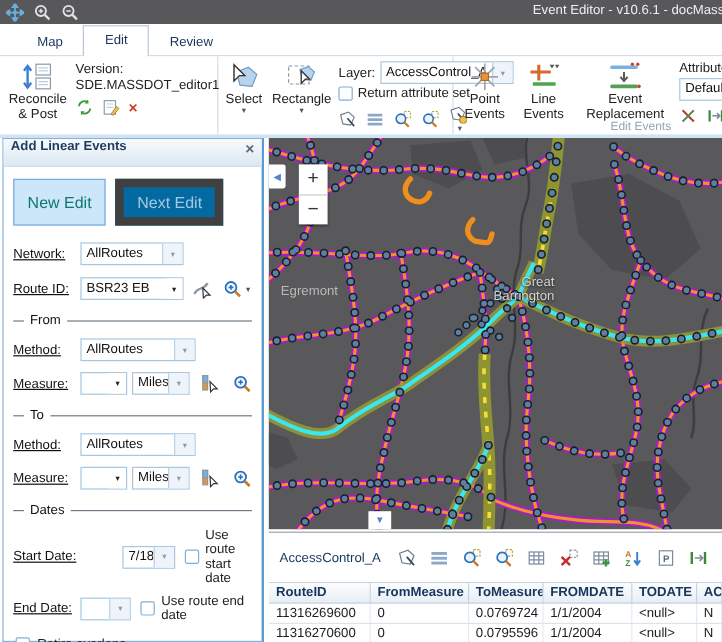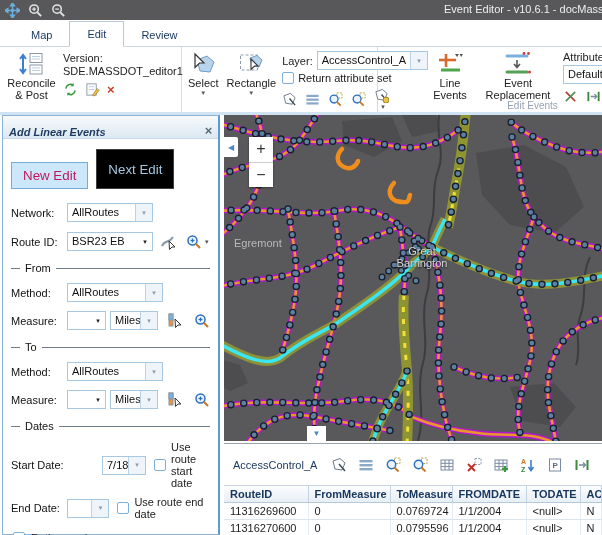--- a/index.html
+++ b/index.html
@@ -36,29 +36,29 @@
   .sel .val{padding:2px 4px 0 4px;flex:1;white-space:nowrap;overflow:hidden;color:#111;}
   .sel .arw{width:16px;background:#eef4fa;border-left:1px solid #b9d3e8;color:#8a9bab;font-size:7px;
             display:flex;align-items:center;justify-content:center;flex:none;}
   .sel .arwb{width:14px;background:#fff;border-left:none;color:#222;font-size:7px;
              display:flex;align-items:center;justify-content:center;flex:none;}
   .cb{width:12px;height:12px;border:1px solid #7fb0d9;background:#fff;border-radius:2px;flex:none;box-sizing:border-box;}
   
   .left-panel{position:absolute;left:2px;top:115px;width:218px;height:420px;background:#fff;
               border:1px solid #88b2d8;border-right:2px solid #5b9bd5;box-sizing:border-box;}
   .lp-head{height:22px;background:linear-gradient(#f7fafd,#dce8f2);border-bottom:1px solid #c5d8e8;
-           display:flex;align-items:flex-end;padding:0 6px;font-style:italic;}
+           display:flex;align-items:flex-start;padding:0 6px;}
   .lp-title{font-weight:bold;color:#1f3a5f;flex:1;}
   .lp-close{color:#5a6a78;font-size:13px;font-weight:bold;}
   .lp-body{padding:8px 0 0 0;}
   .frow{display:flex;align-items:center;margin:0 8px 8px 8px;}
-  .flabel{width:56px;flex:none;color:#111;}
+  .flabel{width:56px;flex:none;color:#111;text-decoration:underline;}
   .btnrow{display:flex;gap:8px;margin:2px 8px 14px 8px;}
-  .btn-blue{background:#cde7fa;border:1px solid #74abd8;padding:5px 11px;color:#be185d;margin-top:13px;}
-  .btn-dis{background:#000000;border:1px solid #404040;padding:5px 11px;color:#a5c8e2;}
+  .btn-blue{background:#cde7fa;border:1px solid #74abd8;padding:5px 11px;color:#0f766e;}
+  .btn-dis{background:#0369a1;border:7px solid #404040;padding:5px 11px;color:#a5c8e2;}
   .sect{display:flex;align-items:center;margin:11px 8px 9px 8px;color:#111;}
   .sect::before{content:"";width:9px;height:1px;background:#6e7b88;margin-right:5px;}
   .sect::after{content:"";flex:1;height:1px;background:#6e7b88;margin-left:5px;}
   .cbrow{display:flex;align-items:center;gap:6px;margin:0 8px 5px 10px;}
   .picon{width:17px;height:17px;flex:none;}
   .caret-sm{font-size:7px;color:#555;margin-left:3px;}
   
   .map{position:absolute;left:224px;top:115px;width:378px;height:326px;overflow:hidden;background:#59595b;}
   .pt{fill:#4d4d4f}.rv{stroke:#3d3d3f;stroke-width:2;fill:none}
   .rc{stroke:#b216ce;stroke-width:5.5;fill:none}
@@ -73,21 +73,21 @@
   .do8{stroke:#161f2d;stroke-width:7;fill:none;stroke-dasharray:0 9;stroke-linecap:round}
   .di8{stroke:#5f7f9f;stroke-width:4.4;fill:none;stroke-dasharray:0 9;stroke-linecap:round}
   .map-collapse{position:absolute;left:0;top:22px;width:14px;height:20px;background:#fff;
                 display:flex;align-items:center;justify-content:center;color:#4e86c8;font-size:8px;
                 border-radius:0 2px 2px 0;}
   .map-zoom{position:absolute;left:25px;top:22px;width:24px;height:50px;background:#fff;
             box-shadow:0 1px 2px rgba(0,0,0,.4);display:flex;flex-direction:column;}
   .mz-btn{flex:1;display:flex;align-items:center;justify-content:center;font-size:16px;color:#333;}
   .mz-btn:first-child{border-bottom:1px solid #ccc;}
   .town1{position:absolute;left:10px;top:122px;color:#b9b9b9;}
-  .town2{position:absolute;left:158px;top:130px;width:80px;text-align:center;color:#d4d4d4;
+  .town2{position:absolute;left:158px;top:114px;width:80px;text-align:right;color:#d4d4d4;
          line-height:12px;text-shadow:0 1px 2px #1a1a1a;}
   .map-tab{position:absolute;left:83px;top:311px;width:19px;height:15px;background:#fff;
            display:flex;align-items:center;justify-content:center;color:#4e86c8;font-size:8px;}
   
   .table-panel{position:absolute;left:224px;top:443px;width:378px;height:92px;background:#fff;
                border-top:1px solid #9aa4ae;box-sizing:border-box;}
   .tt-bar{height:42px;display:flex;align-items:center;gap:11px;padding-left:9px;border-bottom:1px solid #c9d6e2;box-sizing:border-box;}
   .tt-label{color:#17365d;margin-right:3px;}
   .ticon{width:16px;height:16px;flex:none;}
   .tt-save{color:#b9c6d2;}
@@ -260,21 +260,33 @@
                 <use href="#sym-poly"></use>
                 <circle cx="12" cy="12" r="3" fill="#e8c24a" stroke="#a8822a"></circle>
               </svg>
             <span class="caret-sm">▾</span>
           </span>
         </div>
       </div>
     </div>
 
     <div class="rgroup" style="flex:1;border-right:none;">
-      <div class="bigbtn" style="width:42px;margin-left:45px;">
+      <div class="bigbtn" style="width:40px;">
+        <svg width="26" height="26" viewBox="0 0 26 26">
+          <g stroke="#9aa5b0" stroke-width="1.4">
+            <line x1="13" y1="2" x2="13" y2="24"></line>
+              <line x1="2" y1="13" x2="24" y2="13"></line>
+            <line x1="5" y1="5" x2="21" y2="21"></line>
+              <line x1="21" y1="5" x2="5" y2="21"></line>
+          </g>
+          <rect x="10" y="10" width="6" height="6" fill="#e8953a" stroke="#b56a1a"></rect>
+        </svg>
+        <span>Point Events</span>
+      </div>
+      <div class="bigbtn" style="width:42px;">
         <svg width="26" height="26" viewBox="0 0 26 26">
           <line x1="9" y1="3" x2="9" y2="16" stroke="#d86a30" stroke-width="2.6"></line>
           <line x1="2" y1="9" x2="19" y2="9" stroke="#d86a30" stroke-width="2.6"></line>
           <line x1="4" y1="19" x2="23" y2="19" stroke="#4ca64c" stroke-width="3"></line>
           <path d="M18,3 L22,3 L20,6 Z" fill="#555"></path>
             <path d="M22.5,3 L26,3 L24.2,6 Z" fill="#555"></path>
         </svg>
         <span>Line Events</span>
       </div>
       <div class="bigbtn" style="width:78px;">

